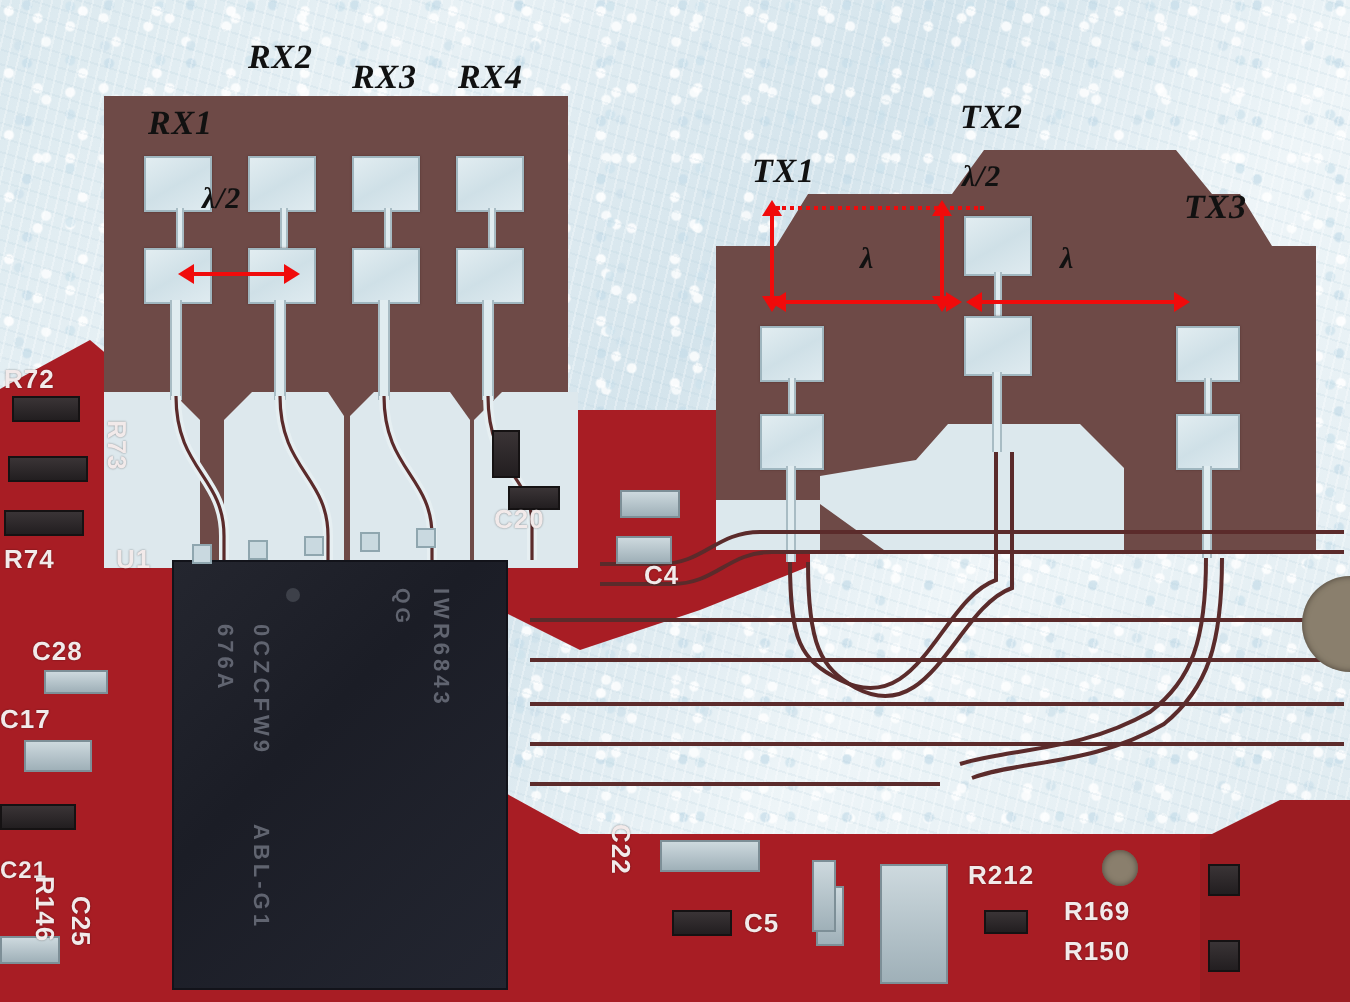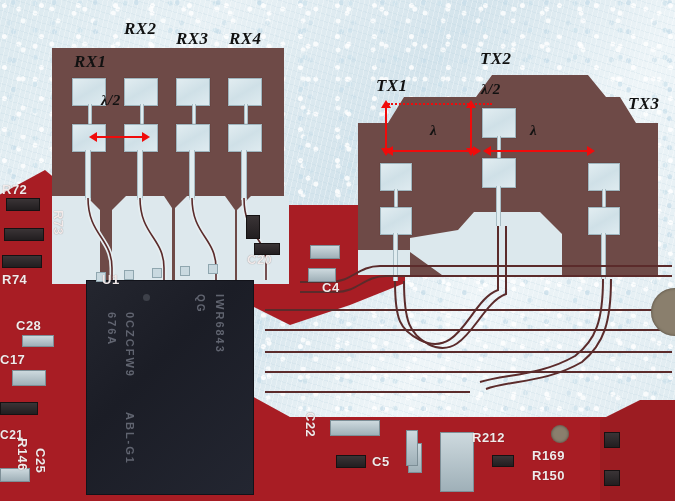--- a/index.html
+++ b/index.html
@@ -227,47 +227,47 @@
 
   <div class="pad-sm" style="left:96px;top:272px;width:10px;height:10px;"></div>
   <div class="pad-sm" style="left:124px;top:270px;width:10px;height:10px;"></div>
   <div class="pad-sm" style="left:152px;top:268px;width:10px;height:10px;"></div>
   <div class="pad-sm" style="left:180px;top:266px;width:10px;height:10px;"></div>
   <div class="pad-sm" style="left:208px;top:264px;width:10px;height:10px;"></div>
 
   <div class="silk" style="left:2px;top:182px;">R72</div>
   <div class="silk" style="left:66px;top:210px;transform:rotate(90deg);transform-origin:left top;">R73</div>
   <div class="silk" style="left:2px;top:272px;">R74</div>
-  <div class="silk" style="left:58px;top:272px;margin-left:44px;">U1</div>
+  <div class="silk" style="left:58px;top:272px;">U1</div>
   <div class="silk" style="left:16px;top:318px;">C28</div>
   <div class="silk" style="left:0px;top:352px;">C17</div>
   <div class="silk" style="left:0px;top:428px;font-size:12px;">C21</div>
   <div class="silk" style="left:30px;top:438px;transform:rotate(90deg);transform-origin:left top;">R146</div>
   <div class="silk" style="left:48px;top:448px;transform:rotate(90deg);transform-origin:left top;">C25</div>
   <div class="silk" style="left:247px;top:252px;">C20</div>
   <div class="silk" style="left:322px;top:280px;">C4</div>
   <div class="silk" style="left:318px;top:412px;transform:rotate(90deg);transform-origin:left top;">C22</div>
   <div class="silk" style="left:372px;top:454px;">C5</div>
-  <div class="silk" style="left:472px;top:430px;">R212</div>
+  <div class="silk" style="left:484px;top:430px;">R212</div>
   <div class="silk" style="left:532px;top:448px;">R169</div>
   <div class="silk" style="left:532px;top:468px;">R150</div>
 
   <div class="lbl lbl-ch" style="left:74px;top:29px;margin-top:23px;">RX1</div>
   <div class="lbl lbl-ch" style="left:124px;top:19px;">RX2</div>
   <div class="lbl lbl-ch" style="left:176px;top:29px;">RX3</div>
   <div class="lbl lbl-ch" style="left:229px;top:29px;">RX4</div>
 
   <div class="lbl lbl-lam" style="left:101px;top:92px;">λ/2</div>
   <div class="ann ann-h" style="left:96px;top:136px;width:46px;"></div>
   <div class="arrowhead ah-left" style="left:89px;top:132px;"></div>
   <div class="arrowhead ah-right" style="left:142px;top:132px;"></div>
 
   <div class="lbl lbl-ch" style="left:376px;top:76px;">TX1</div>
   <div class="lbl lbl-ch" style="left:480px;top:49px;">TX2</div>
-  <div class="lbl lbl-ch" style="left:628px;top:94px;">TX3</div>
+  <div class="lbl lbl-ch" style="left:592px;top:94px;">TX3</div>
 
   <div class="lbl lbl-lam" style="left:481px;top:81px;">λ/2</div>
   <div class="dotted" style="left:388px;top:103px;width:104px;"></div>
 
   <div class="ann ann-v" style="left:385px;top:108px;height:42px;"></div>
   <div class="arrowhead ah-up" style="left:381px;top:100px;"></div>
   <div class="arrowhead ah-down" style="left:381px;top:148px;"></div>
 
   <div class="ann ann-v" style="left:470px;top:108px;height:42px;"></div>
   <div class="arrowhead ah-up" style="left:466px;top:100px;"></div>

